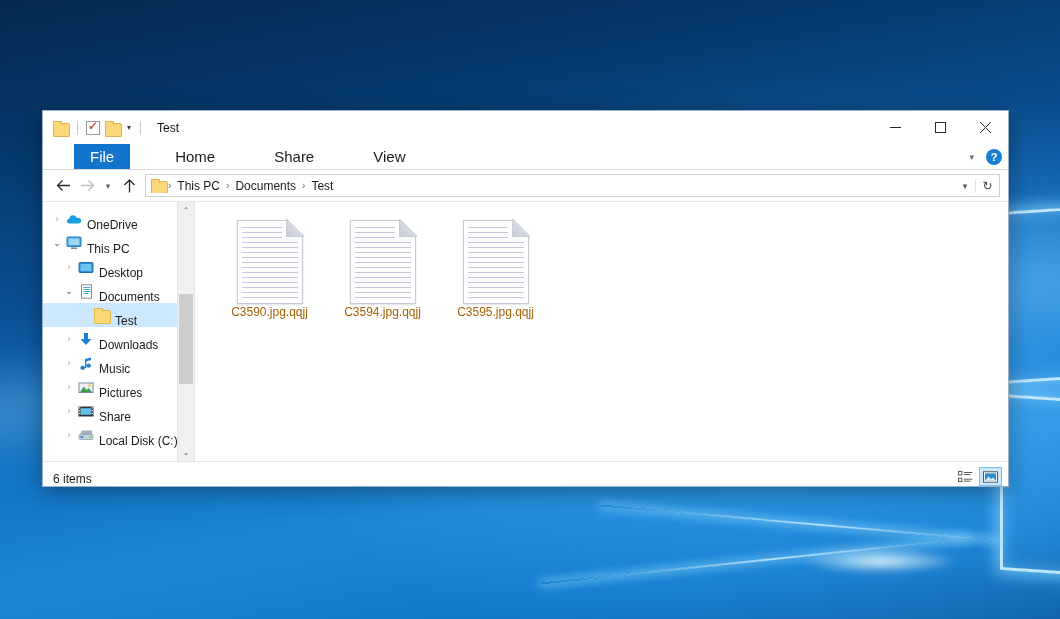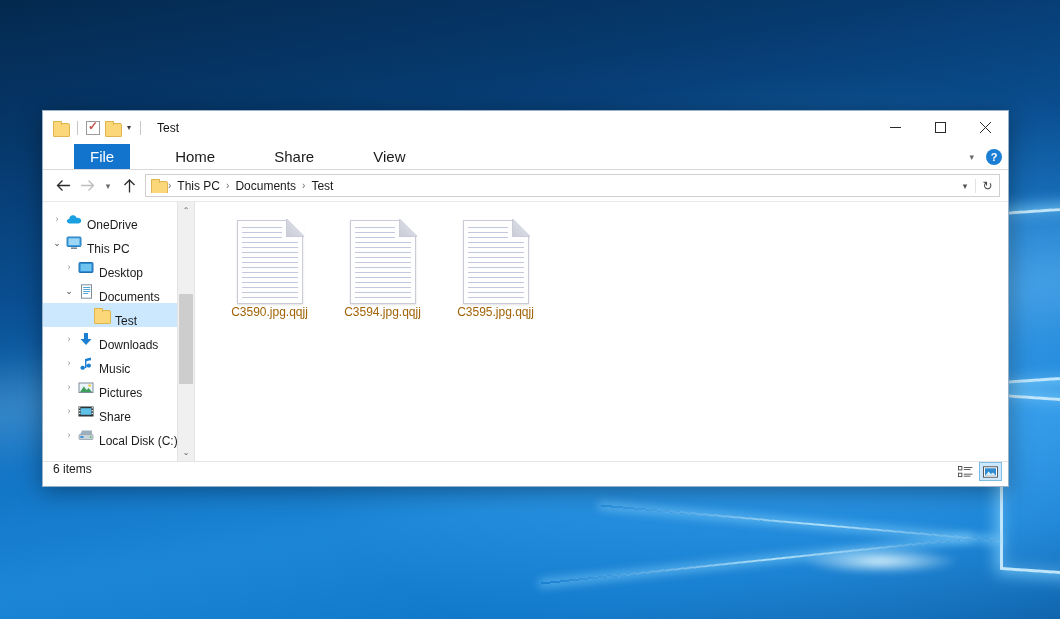--- a/index.html
+++ b/index.html
@@ -192,21 +192,21 @@
     );
   }
   .doc-ico .lines-clip-top {
     position: absolute; right: 5px; top: 7px; width: 16px; height: 12px; background: #fefeff;
   }
   .file-label { margin-top: 1px; font-size: 12px; color: #a16207; white-space: nowrap; }
 
   
   #statusbar {
     height: 25px; flex: 0 0 25px; border-top: 1px solid #e4e4e4;
-    display: flex; align-items: flex-start; justify-content: space-between;
+    display: flex; align-items: flex-end; justify-content: space-between;
     padding: 0 6px 0 10px; background: #fff; font-size: 12px; color: #1b1b1b;
   }
   #status-views { display: flex; align-items: center; gap: 2px; }
   .viewbtn {
     width: 23px; height: 19px; display:flex; align-items:center; justify-content:center;
   }
   .viewbtn.active { background: #cce8ff; border: 1px solid #7fbde5; }
 </style>
 </head>
 <body>

